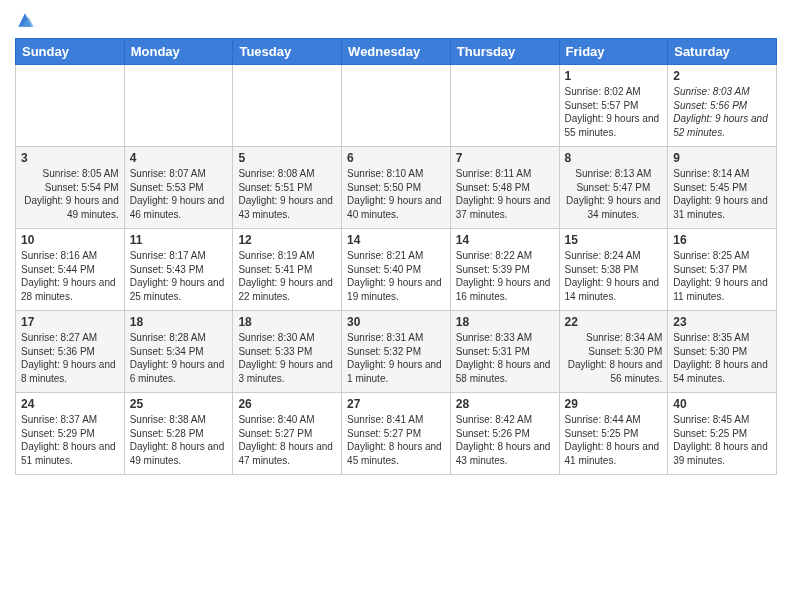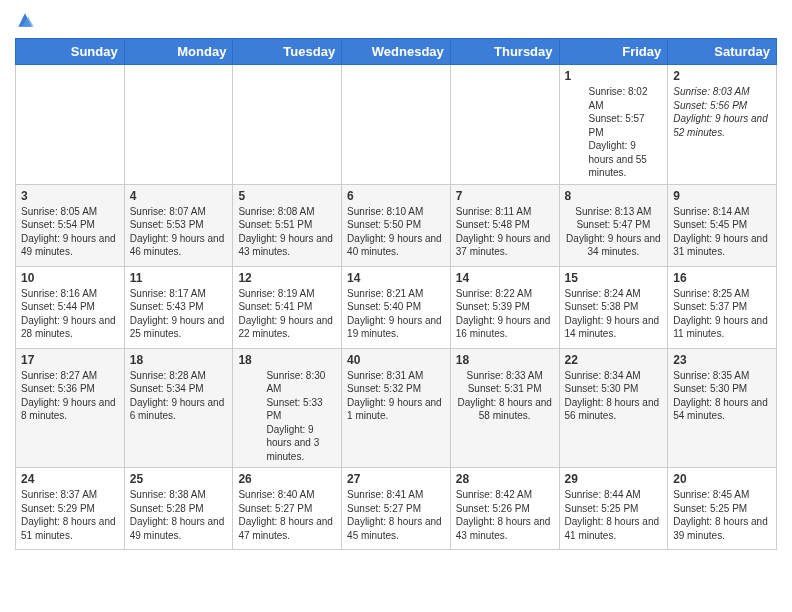--- a/index.html
+++ b/index.html
@@ -57,21 +57,21 @@
       font-size: 14px;
       color: #555;
     }
     .calendar {
       width: 100%;
       border-collapse: collapse;
     }
     .calendar th {
       background-color: #3b7dd8;
       color: #fff;
-      text-align: right;
+      text-align: left;
       padding: 5px 6px;
       font-size: 13px;
       border: 1px solid #2a6cc7;
     }
     .calendar td {
       vertical-align: top;
       border: 1px solid #ccc;
       padding: 4px 5px;
       width: calc(100% / 7);
       height: 82px;
@@ -131,35 +131,35 @@
     </thead>
     <tbody id="calendar-body">
     <tr>
           <td class="empty-cell"></td>
           <td class="empty-cell"></td>
           <td class="empty-cell"></td>
           <td class="empty-cell"></td>
           <td class="empty-cell"></td>
           <td>
             <div class="day-number">1</div>
-            <div class="day-info" style="white-space: pre-line; margin-left: 24px;">Sunrise: 8:02 AM
+            <div class="day-info" style="white-space: pre-line;">Sunrise: 8:02 AM
 Sunset: 5:57 PM
 Daylight: 9 hours and 55 minutes.</div>
           </td>
           <td>
             <div class="day-number">2</div>
             <div class="day-info" style="white-space: pre-line; font-style: italic;">Sunrise: 8:03 AM
 Sunset: 5:56 PM
 Daylight: 9 hours and 52 minutes.</div>
           </td>
         </tr>
         <tr>
           <td>
             <div class="day-number">3</div>
-            <div class="day-info" style="white-space: pre-line;">Sunrise: 8:05 AM
+            <div class="day-info" style="white-space: pre-line; text-align: right;">Sunrise: 8:05 AM
 Sunset: 5:54 PM
 Daylight: 9 hours and 49 minutes.</div>
           </td>
           <td>
             <div class="day-number">4</div>
             <div class="day-info" style="white-space: pre-line;">Sunrise: 8:07 AM
 Sunset: 5:53 PM
 Daylight: 9 hours and 46 minutes.</div>
           </td>
           <td>
@@ -245,39 +245,39 @@
 Daylight: 9 hours and 8 minutes.</div>
           </td>
           <td>
             <div class="day-number">18</div>
             <div class="day-info" style="white-space: pre-line;">Sunrise: 8:28 AM
 Sunset: 5:34 PM
 Daylight: 9 hours and 6 minutes.</div>
           </td>
           <td>
             <div class="day-number">18</div>
-            <div class="day-info" style="white-space: pre-line; margin-left: 28px;">Sunrise: 8:30 AM
+            <div class="day-info" style="white-space: pre-line;">Sunrise: 8:30 AM
 Sunset: 5:33 PM
 Daylight: 9 hours and 3 minutes.</div>
           </td>
           <td>
-            <div class="day-number">40</div>
+            <div class="day-number">30</div>
             <div class="day-info" style="white-space: pre-line;">Sunrise: 8:31 AM
 Sunset: 5:32 PM
 Daylight: 9 hours and 1 minute.</div>
           </td>
           <td>
             <div class="day-number">18</div>
-            <div class="day-info" style="white-space: pre-line; text-align: center;">Sunrise: 8:33 AM
+            <div class="day-info" style="white-space: pre-line;">Sunrise: 8:33 AM
 Sunset: 5:31 PM
 Daylight: 8 hours and 58 minutes.</div>
           </td>
           <td>
             <div class="day-number">22</div>
-            <div class="day-info" style="white-space: pre-line;">Sunrise: 8:34 AM
+            <div class="day-info" style="white-space: pre-line; text-align: right;">Sunrise: 8:34 AM
 Sunset: 5:30 PM
 Daylight: 8 hours and 56 minutes.</div>
           </td>
           <td>
             <div class="day-number">23</div>
             <div class="day-info" style="white-space: pre-line;">Sunrise: 8:35 AM
 Sunset: 5:30 PM
 Daylight: 8 hours and 54 minutes.</div>
           </td>
         </tr>
@@ -312,21 +312,21 @@
 Sunset: 5:26 PM
 Daylight: 8 hours and 43 minutes.</div>
           </td>
           <td>
             <div class="day-number">29</div>
             <div class="day-info" style="white-space: pre-line;">Sunrise: 8:44 AM
 Sunset: 5:25 PM
 Daylight: 8 hours and 41 minutes.</div>
           </td>
           <td>
-            <div class="day-number">20</div>
+            <div class="day-number">40</div>
             <div class="day-info" style="white-space: pre-line;">Sunrise: 8:45 AM
 Sunset: 5:25 PM
 Daylight: 8 hours and 39 minutes.</div>
           </td>
         </tr>
       </tbody>
   </table>
 </div>
 
 </body></html>

